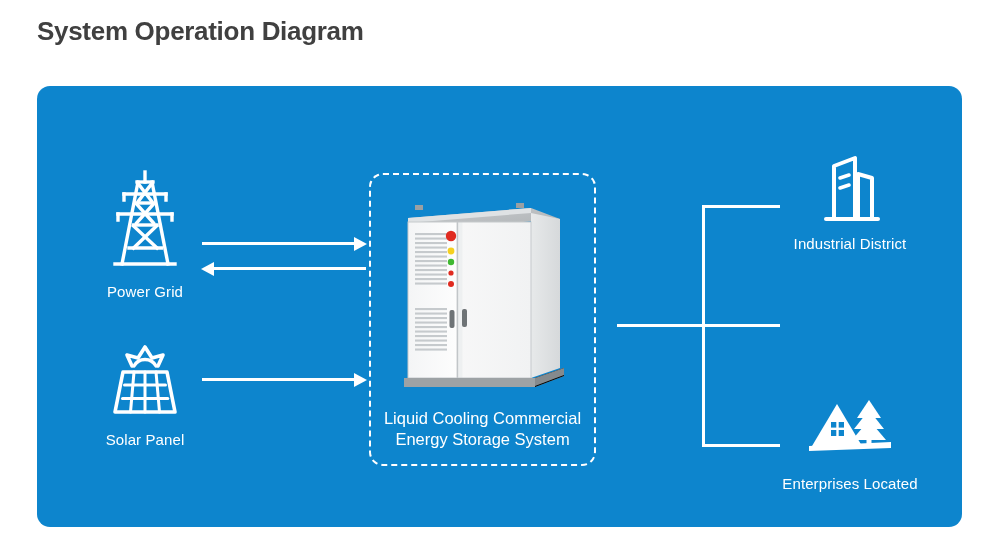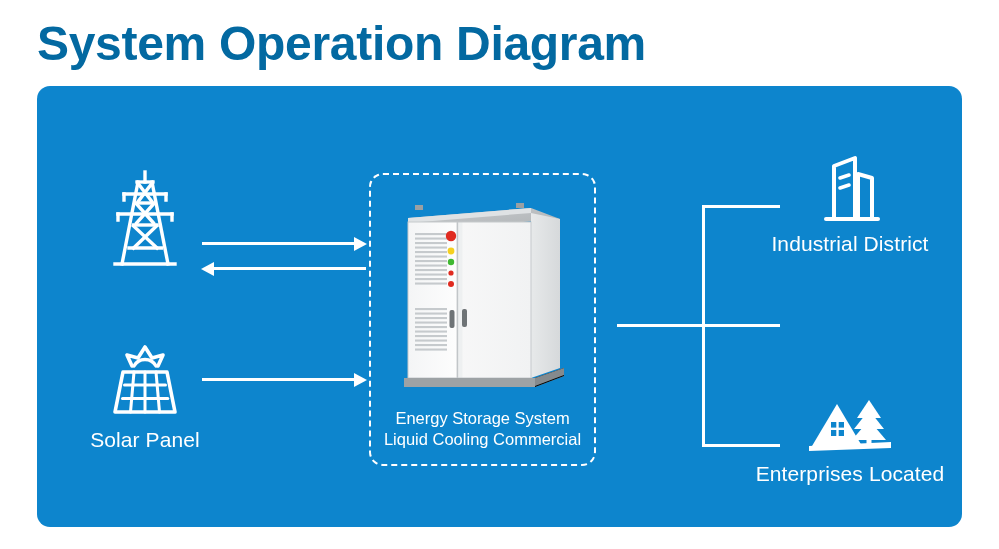--- a/index.html
+++ b/index.html
@@ -9,41 +9,41 @@
     font-family:"Liberation Sans", sans-serif;
     overflow:hidden;
     position:relative;
   }
   #stage{position:absolute;left:0;top:0;width:999px;height:549px;}
 
   
   .page-title{
     position:absolute;
     left:37px; top:16px;
-    font-size:48px;
+    font-size:26px;
     font-weight:bold;
-    color:#0369a1;
+    color:#404040;
     letter-spacing:-0.3px;
     white-space:nowrap;
   }
 
   
   .panel{
     position:absolute;
     left:37px; top:86px;
     width:925px; height:441px;
     background:#0d85cd;
     border-radius:13px;
   }
 
   
   .node{position:absolute;text-align:center;}
   .node .label{
     color:#ffffff;
-    font-size:21px;
+    font-size:15px;
     line-height:20px;
     white-space:nowrap;
     letter-spacing:0.1px;
   }
   .icon-wrap{display:block;margin:0 auto;}
 
   
   #node-power-grid{left:70px; top:168px; width:150px;}
   #node-power-grid .label{margin-top:6px;}
 
@@ -93,21 +93,21 @@
   #branch-top{left:702px; top:205px; width:78px; height:3px;}
   #branch-mid{left:702px; top:324px; width:78px; height:3px;}
   #branch-bot{left:702px; top:444px; width:78px; height:3px;}
 
   
   #node-industrial{left:735px; top:150px; width:230px;}
   #node-industrial .label{margin-top:4px;}
   #node-commercial{left:735px; top:275px; width:230px;}
   #node-commercial .label{margin-top:4px;}
   #node-remote{left:725px; top:396px; width:250px;}
-  #node-remote .label{margin-top:2px;}
+  #node-remote .label{margin-top:12px;}
 </style>
 </head>
 <body>
 
 <div id="stage">
 
   <div class="page-title">System Operation Diagram</div>
 
   <div class="panel"></div>
 
@@ -131,20 +131,21 @@
         <path d="M34.5 36 L51.5 55 M51.5 36 L34.5 55"></path>
         <path d="M31.5 58 L55 80 M54.5 58 L31.5 80"></path>
 
         <path d="M34.5 35 L51.5 35"></path>
         <path d="M31.5 57 L55 57"></path>
         <path d="M27 80 L59.5 80"></path>
 
         <path d="M13 96 L73 96"></path>
       </svg>
     </span>
+    <div class="label">Power Grid</div>
   </div>
 
   <div class="node" id="node-solar">
     <span class="icon-wrap">
       <svg width="92" height="78" viewBox="0 0 92 78" fill="none" stroke="#ffffff" stroke-width="3.6" stroke-linejoin="round" stroke-linecap="round">
 
         <path d="M33 26 L28 15 L39 18 L46 7 L53 18 L64 15 L59 26"></path>
 
         <path d="M35 26 A12.5 12.5 0 0 1 57 26" stroke-width="3.4"></path>
 
@@ -257,22 +258,22 @@
       <rect x="64" y="111" width="5" height="18" rx="2" fill="#6e7376"></rect>
 
       <polygon points="6,180 137,180 166,170 166,178 137,189 6,189" fill="url(#baseG)"></polygon>
       <rect x="6" y="180" width="131" height="9" fill="#9da2a5"></rect>
       <polygon points="137,180 166,170 166,178 137,189" fill="#7e8budefined"></polygon>
       <polygon points="137,180 166,170 166,177 137,188" fill="#858a8d"></polygon>
     </svg>
   </div>
 
   <div class="ess-caption">
+    <div>Liquid Cooling Commercial</div>
     <div>Energy Storage System</div>
-    <div>Liquid Cooling Commercial</div>
   </div>
 
   <div class="line" id="bracket-stem"></div>
   <div class="line" id="bracket-spine"></div>
   <div class="line" id="branch-top"></div>
   <div class="line" id="branch-mid"></div>
   <div class="line" id="branch-bot"></div>
 
   <div class="node" id="node-industrial">
     <span class="icon-wrap">

